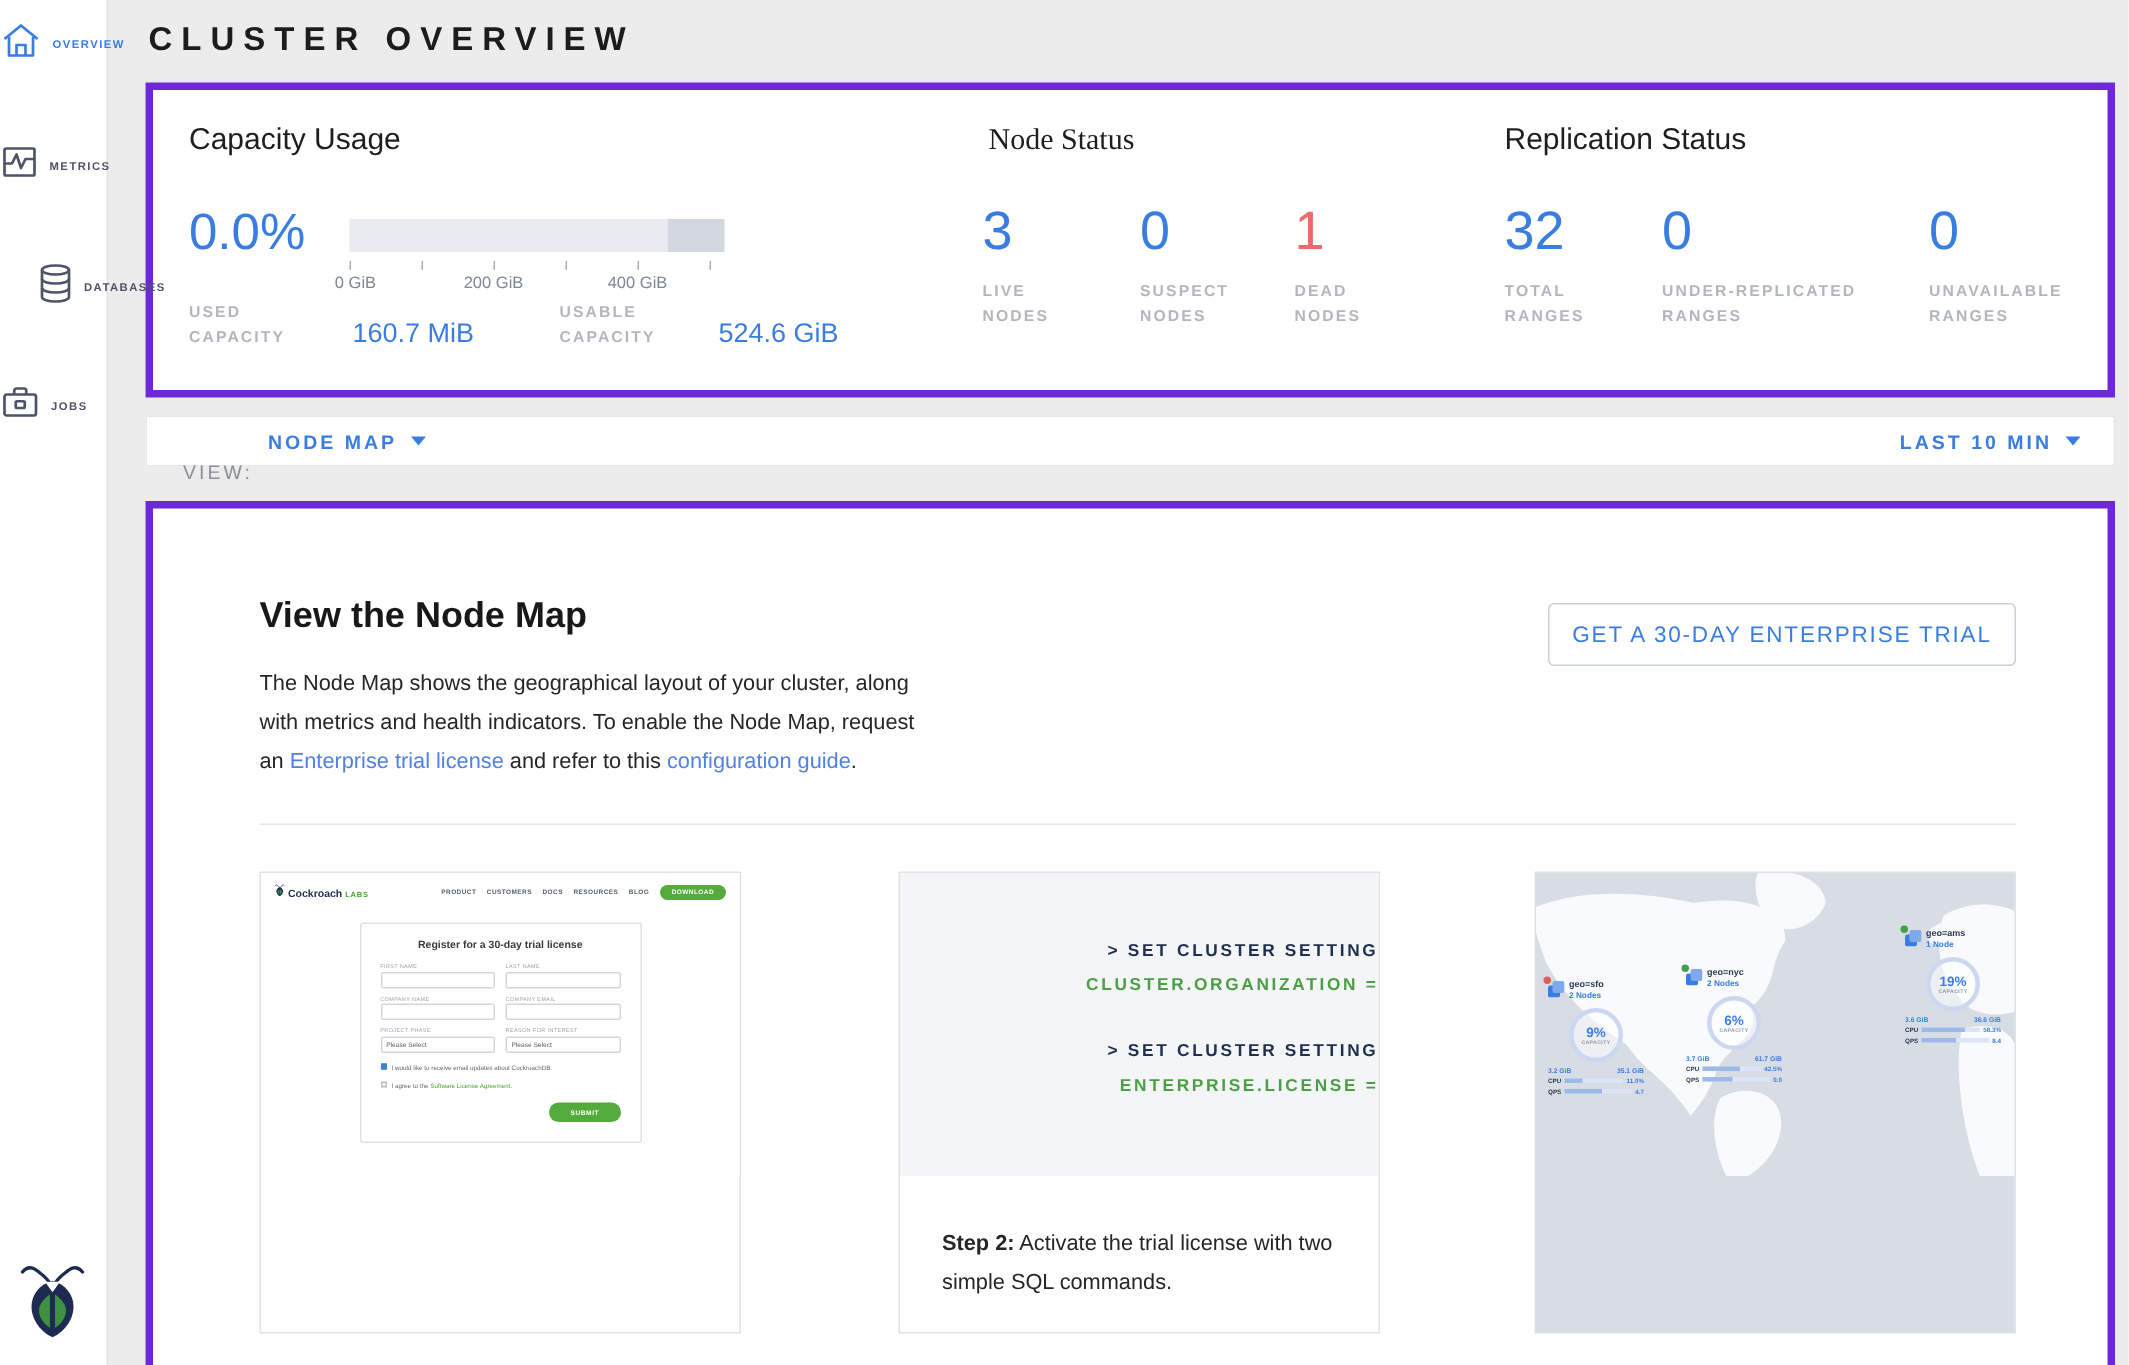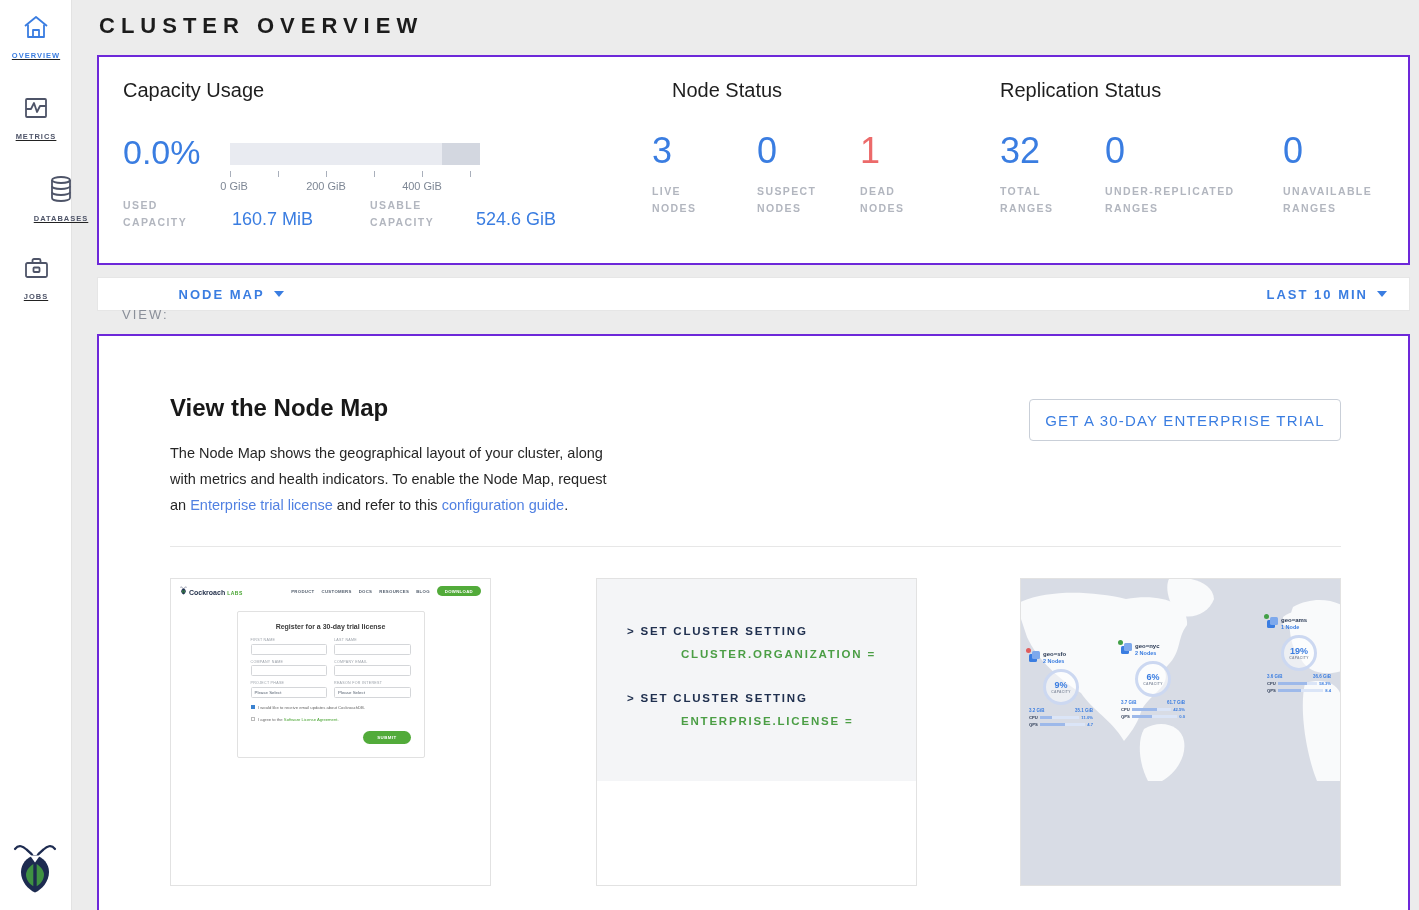--- a/index.html
+++ b/index.html
@@ -2,30 +2,30 @@
 <html><head>
 <meta charset="utf-8">
 <style>
   * { margin:0; padding:0; box-sizing:border-box; }
   html,body { width:1419px; height:910px; }
   body { background:#ececec; font-family:"Liberation Sans",sans-serif; position:relative; overflow:hidden; color:#222; }
   .abs { position:absolute; }
 
   
   .sidebar { position:absolute; left:0; top:0; width:72px; height:910px; background:#fff; border-right:1px solid #e3e3e3; z-index:5; }
-  .side-item { position:absolute; left:0; width:72px; display:flex; flex-direction:column; align-items:center; gap:7px; cursor:pointer;text-decoration:underline; }
+  .side-item { position:absolute; left:0; width:72px; display:flex; flex-direction:row; align-items:center; gap:7px; cursor:pointer; }
   .side-item .lbl { font-size:7.5px; font-weight:bold; letter-spacing:1px; color:#4e5468; }
   .side-item.active .lbl { color:#3a7de1; }
   .side-logo { position:absolute; left:13px; bottom:12px; }
 
   
   .page-title { position:absolute; left:99px; top:13px; font-size:22px; font-weight:600; letter-spacing:6px; color:#1c1c1c; }
 
   
-  .panel { background:#fff; border:2px solid #6d28d9; }
+  .panel { background:#fff; border:5px solid #6d28d9; }
   .panel-summary { position:absolute; left:97px; top:55px; width:1313px; height:210px; }
   .sec-title { position:absolute; font-size:20px; font-weight:500; color:#1e1e1e; }
   .stat-num { font-size:36px; color:#3a7de1; line-height:1; }
   .stat-num.red { color:#ec6a6a; }
   .stat-label { font-size:10.5px; letter-spacing:1.4px; color:#b2b6bf; line-height:17px; white-space:pre-line; margin-top:14px; font-weight:bold; }
   .cap-pct { position:absolute; left:24px; top:76px; font-size:34px; color:#3a7de1; }
   .cap-bar { position:absolute; left:131px; top:86px; width:250px; height:22px; }
   .cap-bar .seg-light { position:absolute; left:0; top:0; width:212px; height:22px; background:#e9ebf1; }
   .cap-bar .seg-dark  { position:absolute; left:212px; top:0; width:38px; height:22px; background:#d3d7e0; }
   .tick { position:absolute; top:114px; width:1px; height:6px; background:#a9afbb; }
@@ -70,21 +70,21 @@
   .ms-field .fb { height:11px; border:1px solid #d4d6d9; border-radius:1.5px; font-size:4.4px; color:#55606f; display:flex; align-items:center; padding-left:3px; }
   .ms-check { display:flex; align-items:center; gap:3px; margin-top:7px; }
   .ms-check .cb { width:4.5px; height:4.5px; border:0.5px solid #bbb; background:#fff; flex:none; }
   .ms-check .cb.on { background:#3b82d0; border-color:#3b82d0; }
   .ms-check .ct { font-size:4.2px; color:#666; }
   .ms-check .ct .grn { color:#46a32f; }
   .ms-submit { margin-top:9px; display:flex; justify-content:flex-end; }
   .ms-submit span { background:#52ab3a; color:#fff; font-size:4.4px; font-weight:bold; letter-spacing:0.4px; padding:4px 14px; border-radius:9px; }
 
   
-  .sql-img { background:#f4f5f7; width:100%; height:100%; padding:46px 0 0 30px; }
+  .sql-img { background:#f4f5f7; width:100%; height:100%; padding:46px 0 0 30px;text-align:right; }
   .sql-line { font-size:11.5px; font-weight:bold; letter-spacing:1.8px; color:#20304f; }
   .sql-arg { font-size:11.5px; font-weight:bold; letter-spacing:1.8px; color:#4b9e45; margin:11px 0 0 54px; }
   .sql-gap { height:32px; }
 
   
   .map-img { background:#d8dce5; width:100%; height:100%; }
   .loc { position:absolute; display:flex; flex-direction:column; }
   .loc-head { display:flex; align-items:flex-start; gap:3px; position:relative; }
   .loc-dot { width:5px; height:5px; border-radius:50%; position:absolute; left:-3px; top:-3px; }
   .loc-dot.red { background:#e05c5c; } .loc-dot.green { background:#43a047; }
@@ -176,21 +176,21 @@
   <div class="tick-lbl" style="left:100px;">0 GiB</div>
   <div class="tick-lbl" style="left:192px;">200 GiB</div>
   <div class="tick-lbl" style="left:288px;">400 GiB</div>
   <div class="kv-label" style="left:24px; top:140px;">USED
 CAPACITY</div>
   <div class="kv-value" style="left:133px; top:152px;">160.7 MiB</div>
   <div class="kv-label" style="left:271px; top:140px;">USABLE
 CAPACITY</div>
   <div class="kv-value" style="left:377px; top:152px;">524.6 GiB</div>
 
-  <div class="sec-title" style="left:573px; top:22px;">Node Status</div>
+  <div class="sec-title" style="left:557px; top:22px;font-family:Liberation Serif, serif;">Node Status</div>
   <div class="abs" style="left:553px; top:76px;">
     <div class="stat-num">3</div>
     <div class="stat-label">LIVE
 NODES</div>
   </div>
   <div class="abs" style="left:658px; top:76px;">
     <div class="stat-num">0</div>
     <div class="stat-label">SUSPECT
 NODES</div>
   </div>
@@ -316,20 +316,23 @@
   <div class="card" style="left:497px;">
     <div class="card-img">
       <div class="sql-img">
         <div class="sql-line"><span>&gt;</span> <span>SET CLUSTER SETTING</span></div>
         <div class="sql-arg">CLUSTER.ORGANIZATION =</div>
         <div class="sql-gap"></div>
         <div class="sql-line"><span>&gt;</span> <span>SET CLUSTER SETTING</span></div>
         <div class="sql-arg">ENTERPRISE.LICENSE =</div>
       </div>
     </div>
+    <div class="card-cap">
+      <span class="cap-b">Step 2:</span><span> Activate the trial license with two simple SQL commands.</span>
+    </div>
   </div>
 
   <div class="card" style="left:921px;">
     <div class="card-img map-img">
       <svg width="321" height="202" viewBox="0 0 321 202" style="position:absolute;left:0;top:0;">
         <rect width="321" height="202" fill="#d8dce5"></rect>
         <path d="M-5,25 C25,10 70,12 105,20 C140,14 168,24 166,46 C155,60 162,74 143,90 C152,108 126,116 120,133 C116,146 108,156 103,162 C90,140 72,132 60,114 C38,100 16,80 6,58 Z" fill="#f9fafb"></path>
         <path d="M148,0 C170,-4 192,4 193,20 C188,34 170,42 157,35 C147,24 144,8 148,0 Z" fill="#f9fafb"></path>
         <path d="M123,150 C140,140 160,146 163,162 C166,180 152,196 141,202 L127,202 C118,185 116,162 123,150 Z" fill="#f9fafb"></path>
         <path d="M262,38 C272,30 280,32 282,40 C278,48 268,50 262,46 Z" fill="#f9fafb"></path>

